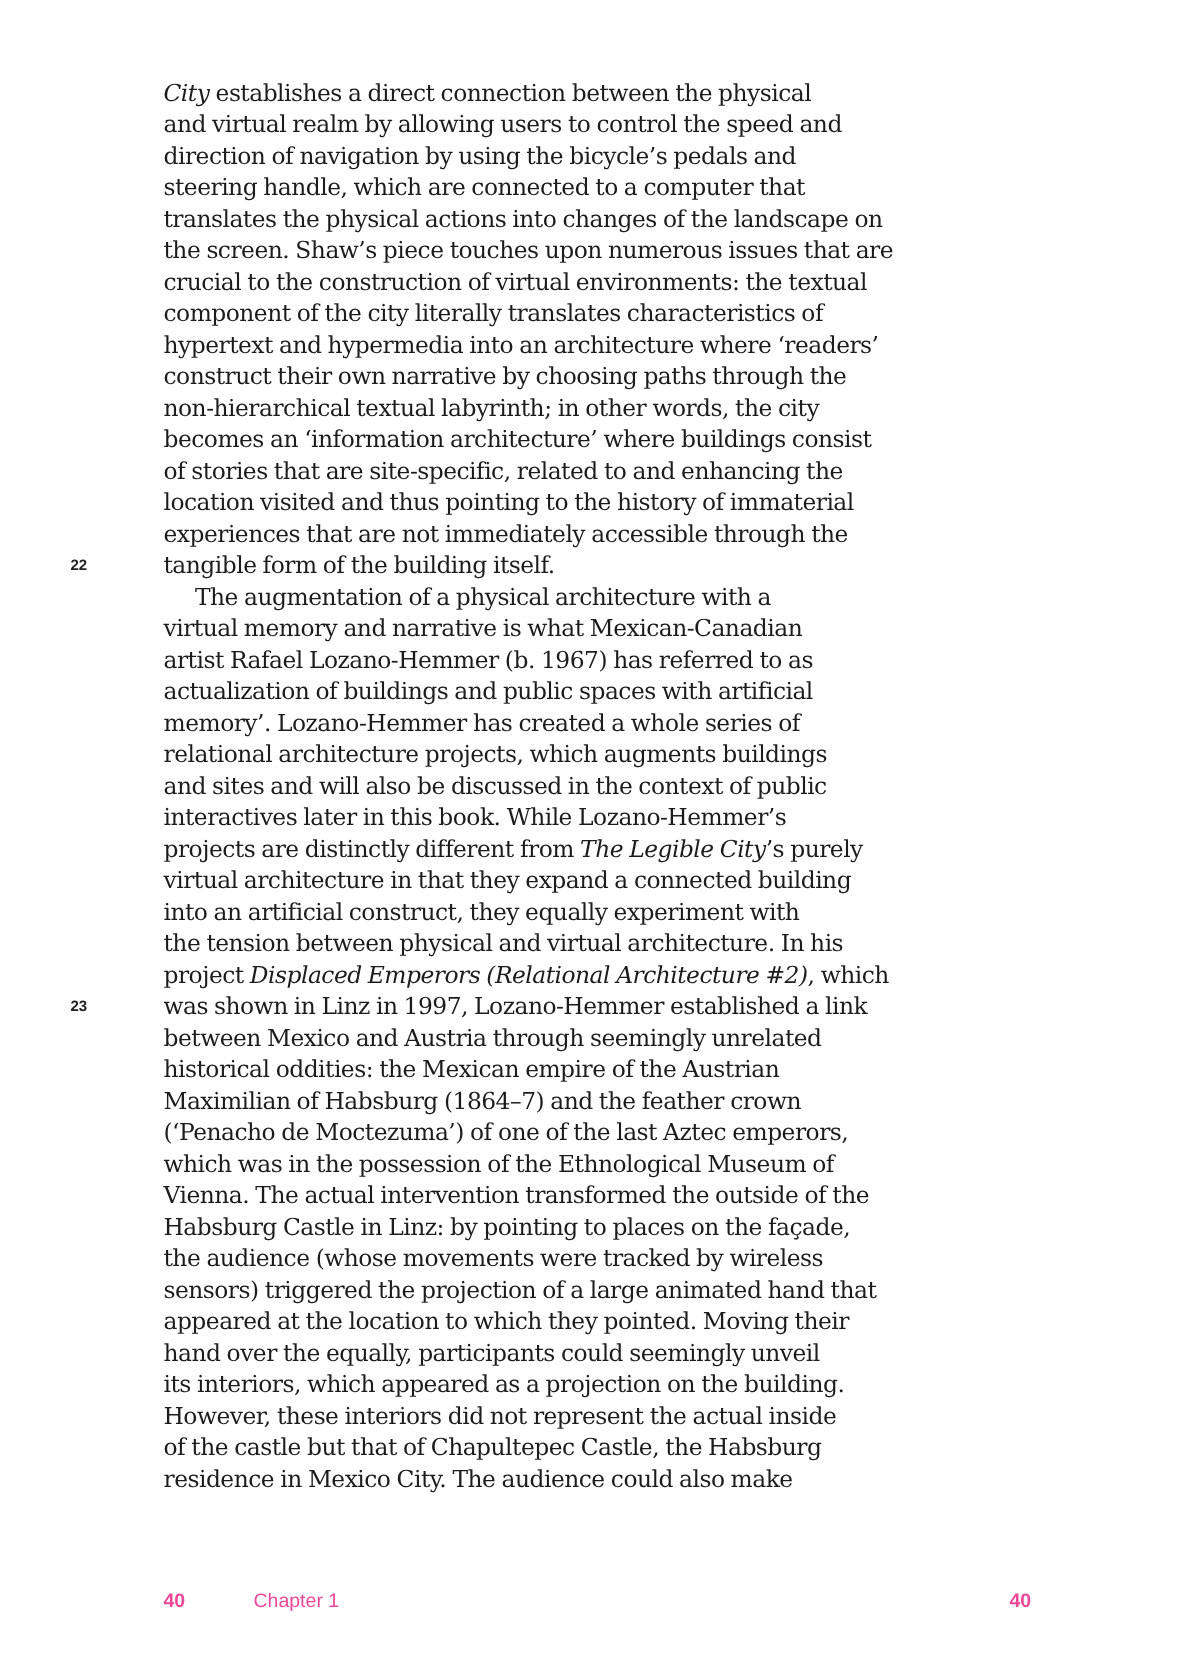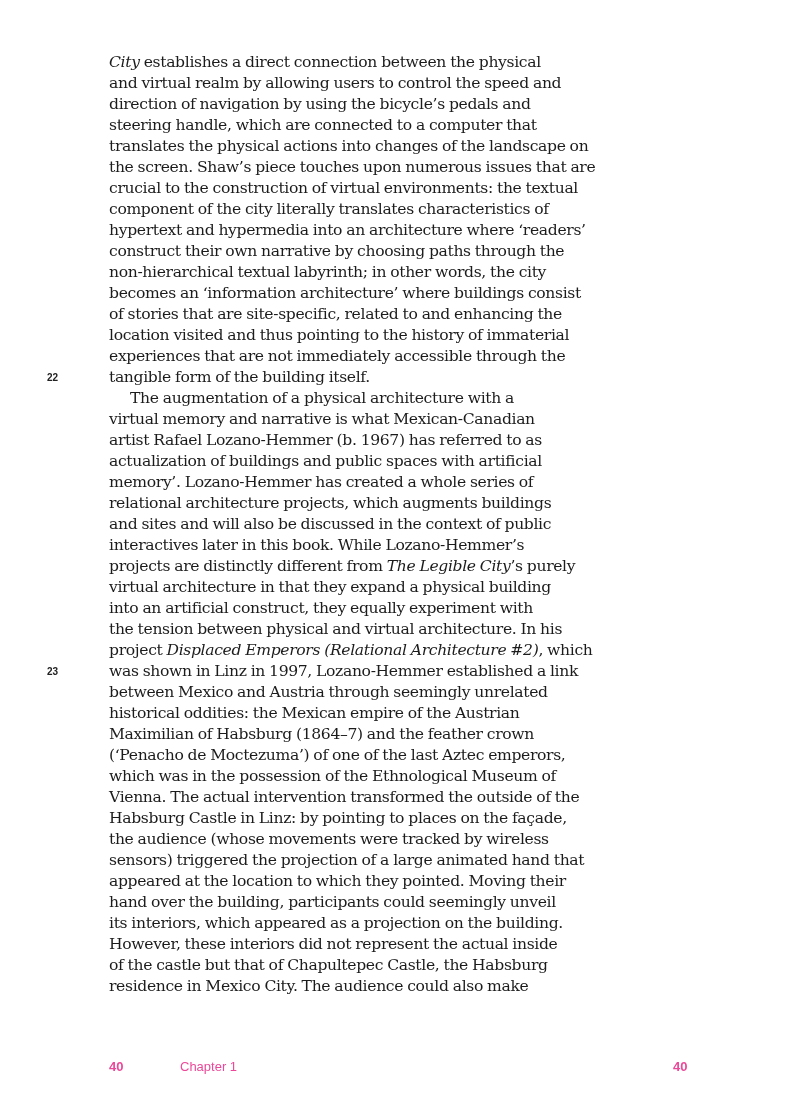--- a/index.html
+++ b/index.html
@@ -49,42 +49,42 @@
       <span class="line"><span>tangible form of the building itself.</span></span>
       <span class="line indent"><span>The augmentation of a physical architecture with a</span></span>
       <span class="line"><span>virtual memory and narrative is what Mexican-Canadian</span></span>
       <span class="line"><span>artist Rafael Lozano-Hemmer (b. 1967) has referred to as</span></span>
       <span class="line"><span>actualization of buildings and public spaces with artificial</span></span>
       <span class="line"><span>memory’. Lozano-Hemmer has created a whole series of</span></span>
       <span class="line"><span>relational architecture projects, which augments buildings</span></span>
       <span class="line"><span>and sites and will also be discussed in the context of public</span></span>
       <span class="line"><span>interactives later in this book. While Lozano-Hemmer’s</span></span>
       <span class="line"><span>projects are distinctly different from </span><i>The Legible City</i><span>’s purely</span></span>
-      <span class="line"><span>virtual architecture in that they expand a physical building</span></span>
+      <span class="line"><span>virtual architecture in that they expand a connected building</span></span>
       <span class="line"><span>into an artificial construct, they equally experiment with</span></span>
       <span class="line"><span>the tension between physical and virtual architecture. In his</span></span>
       <span class="line"><span>project </span><i>Displaced Emperors (Relational Architecture #2)</i><span>, which</span></span>
       <span class="line"><span>was shown in Linz in 1997, Lozano-Hemmer established a link</span></span>
       <span class="line"><span>between Mexico and Austria through seemingly unrelated</span></span>
       <span class="line"><span>historical oddities: the Mexican empire of the Austrian</span></span>
       <span class="line"><span>Maximilian of Habsburg (1864–7) and the feather crown</span></span>
       <span class="line"><span>(‘Penacho de Moctezuma’) of one of the last Aztec emperors,</span></span>
       <span class="line"><span>which was in the possession of the Ethnological Museum of</span></span>
       <span class="line"><span>Vienna. The actual intervention transformed the outside of the</span></span>
       <span class="line"><span>Habsburg Castle in Linz: by pointing to places on the façade,</span></span>
       <span class="line"><span>the audience (whose movements were tracked by wireless</span></span>
       <span class="line"><span>sensors) triggered the projection of a large animated hand that</span></span>
       <span class="line"><span>appeared at the location to which they pointed. Moving their</span></span>
-      <span class="line"><span>hand over the building, participants could seemingly unveil</span></span>
+      <span class="line"><span>hand over the equally, participants could seemingly unveil</span></span>
       <span class="line"><span>its interiors, which appeared as a projection on the building.</span></span>
       <span class="line"><span>However, these interiors did not represent the actual inside</span></span>
       <span class="line"><span>of the castle but that of Chapultepec Castle, the Habsburg</span></span>
       <span class="line"><span>residence in Mexico City. The audience could also make</span></span>
     </div>
   <div id="margin-notes">
       <div class="marg" style="top: 372px;">22</div>
       <div class="marg" style="top: 666px;">23</div>
     </div>
 
   <div class="footer folio" style="left:109px;">40</div>
-  <div class="footer" style="left:180px;">Chapter 1</div>
+  <div class="footer" style="left:169px;">Chapter 1</div>
   <div class="footer folio" style="left:673px;">40</div>
 </div>
 
 </body></html>

